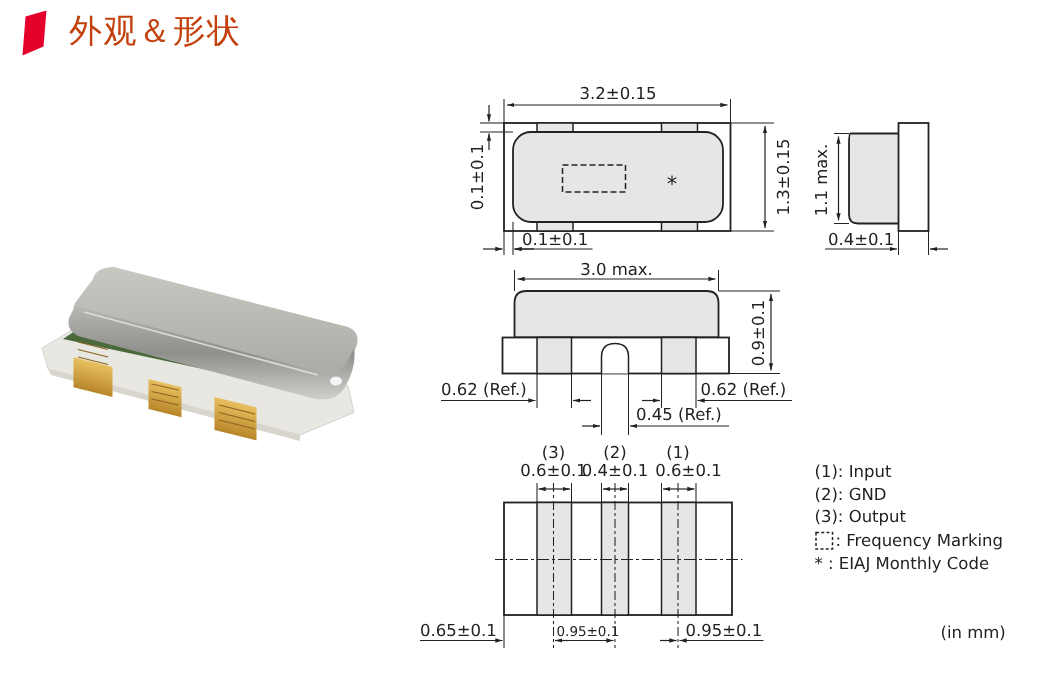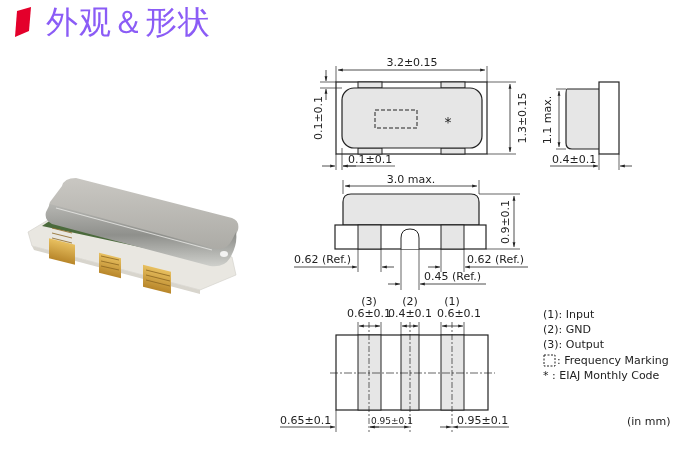--- a/index.html
+++ b/index.html
@@ -1,19 +1,19 @@
 <!DOCTYPE html>
 <html><head>
   <meta charset="utf-8">
   <style>
     html, body { margin: 0; padding: 0; background: #ffffff; }
     body { width: 692px; height: 458px; position: relative; overflow: hidden; font-family: "DejaVu Sans", sans-serif; }
     .header { position: absolute; left: 0; top: 0; width: 692px; height: 48px; }
     .header-mark { position: absolute; left: 12px; top: 7px; width: 20px; height: 30px; }
-    .header-title { position: absolute; left: 46px; top: 5px; font-size: 32px; color: #8b5cf6; letter-spacing: 1px; line-height: 34px; }
+    .header-title { position: absolute; left: 46px; top: 5px; font-size: 22px; color: #c2410c; letter-spacing: 1px; line-height: 34px; }
     svg { position: absolute; left: 0; top: 0; }
     .dim { font-family: "DejaVu Sans", sans-serif; font-size: 11px; fill: #222; }
     .dim-s { font-family: "DejaVu Sans", sans-serif; font-size: 9px; fill: #222; }
     .legend { font-family: "DejaVu Sans", sans-serif; font-size: 11px; fill: #222; }
   </style>
 </head>
 <body>
 
 <div class="header">
   <svg class="header-mark" width="20" height="30" viewBox="0 0 20 30" style="position:absolute;left:12px;top:7px;">

